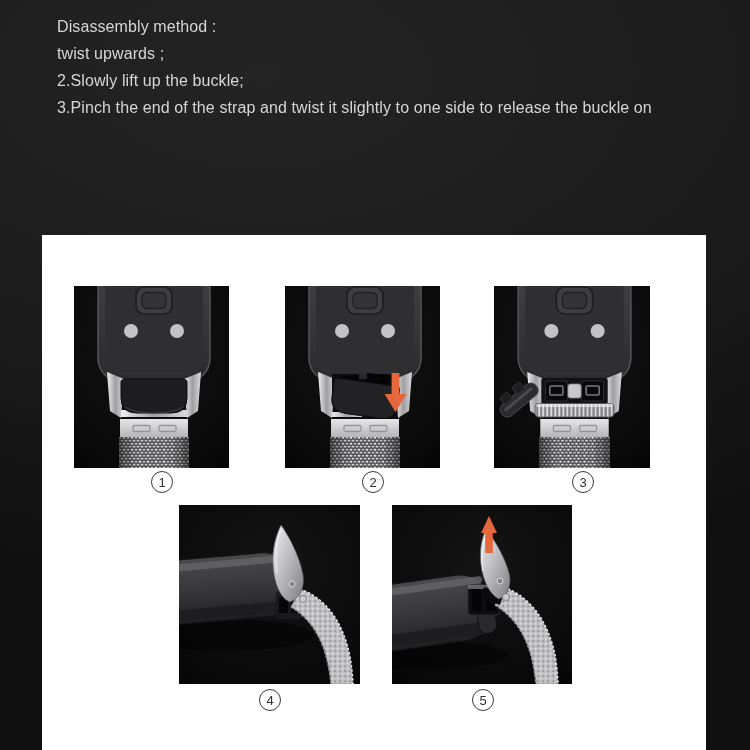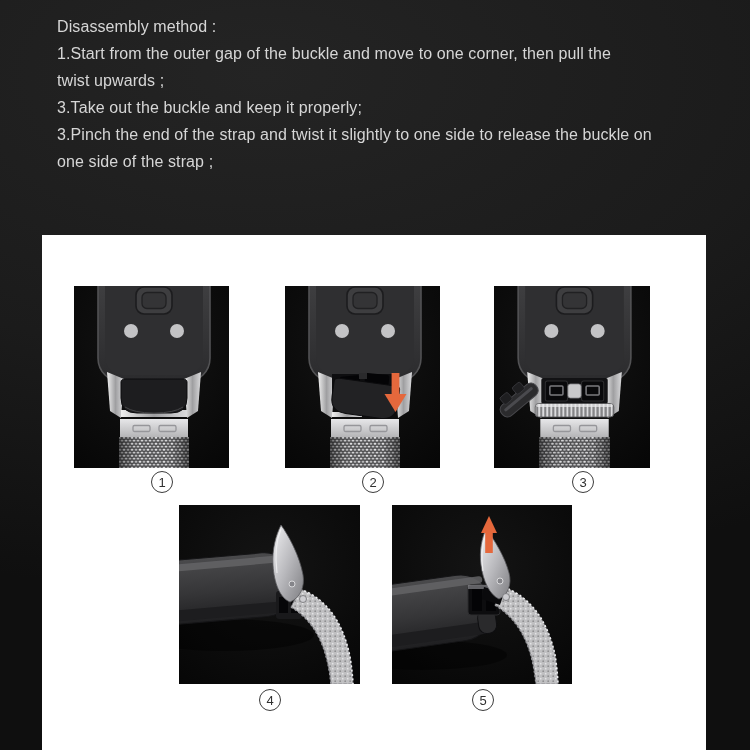--- a/index.html
+++ b/index.html
@@ -113,25 +113,23 @@
         <rect x="85" y="139.5" width="17" height="6" rx="1.5" fill="none" stroke="#96969a" stroke-width="1.3"></rect>
         <rect x="45" y="151" width="70" height="31" fill="url(#mesh)"></rect>
         <rect x="45" y="151" width="70" height="31" fill="url(#gMeshShade)"></rect>
       </g>
       <path id="claspBar" d="M47,96 Q47,93 52,93 L108,93 Q113,93 113,96 L113,112 Q113,127 97,127 L63,127 Q47,127 47,112 Z"></path>
     </defs>
   </svg>
 
   <section class="instructions">
     <div class="line">Disassembly method :</div>
-    <div class="line">1.Start from the outer gap of the buckle and move to one corner, then pull the</div>
     <div class="line">twist upwards ;</div>
-    <div class="line">3.Take out the buckle and keep it properly;</div>
+    <div class="line">2.Slowly lift up the buckle;</div>
     <div class="line">3.Pinch the end of the strap and twist it slightly to one side to release the buckle on</div>
-    <div class="line">one side of the strap ;</div>
   </section>
 
   <section class="panel">
 
     <figure class="photo p1" style="margin:0">
       <svg viewBox="0 0 155 182" preserveAspectRatio="none">
         <rect width="155" height="182" fill="url(#gPhotoBg)"></rect>
         <use href="#watchBack"></use>
         <rect x="47" y="124" width="66" height="7" fill="url(#gSilver)"></rect>
         <use href="#claspBar" fill="#1d1d1f" stroke="#0c0c0e" stroke-width="1"></use>

